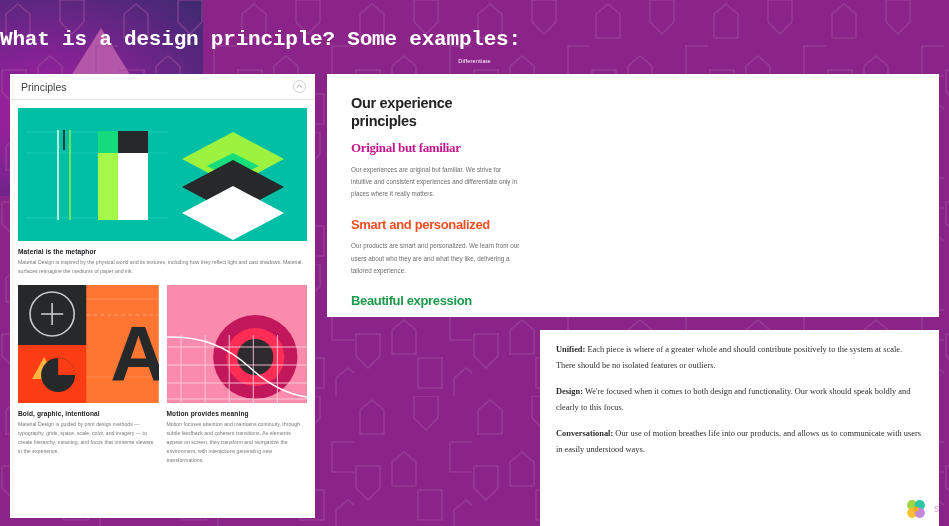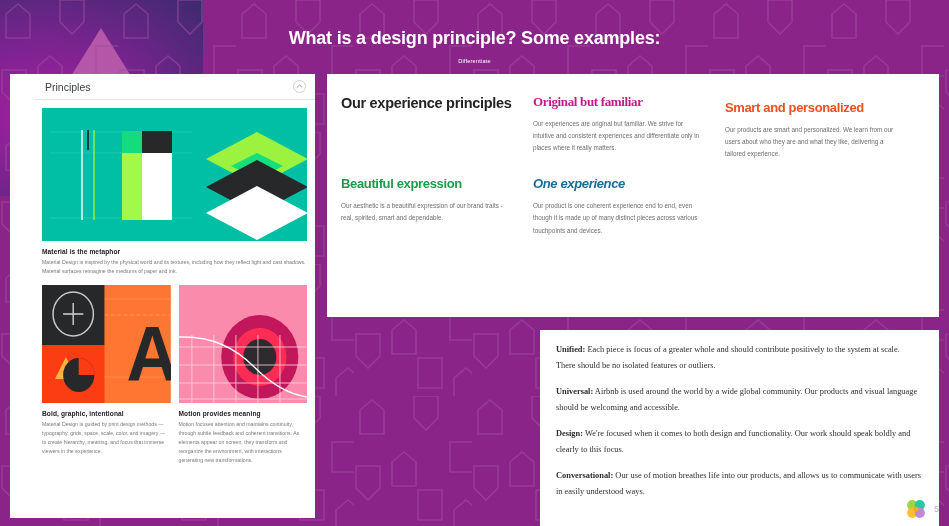--- a/index.html
+++ b/index.html
@@ -9,30 +9,31 @@
     background: #8B2489;
     position: relative;
   }
 
   
   #bg-pattern { position: absolute; inset: 0; z-index: 0; opacity: .55; }
 
   
   .slide-title {
     position: absolute; top: 28px; left: 0; width: 100%;
-    text-align: center; z-index: 3;
-    color: #ffffff; font-size: 18px; font-weight: bold;
+    z-index: 3;
+    color: #ffffff; font-size: 21px; font-weight: bold;
     letter-spacing: -.2px;
+    font-family: Liberation Mono, monospace;
   }
 
   
   .panel { position: absolute; background: #fff; z-index: 2; overflow: hidden; }
 
   
-  #material-panel { left: 10px; top: 74px; width: 305px; height: 444px; padding-left: 24px; }
+  #material-panel { left: 10px; top: 74px; width: 305px; height: 444px; }
   .mat-head {
     height: 26px; border-bottom: 1px solid #e4e4e4;
     display: flex; align-items: center; justify-content: space-between;
     padding: 0 9px 0 11px;
   }
   .mat-head-title { font-size: 10.5px; color: #3c4043; }
   .chev {
     width: 13px; height: 13px; border-radius: 50%;
     border: 1px solid #d0d0d0; display: flex;
     align-items: center; justify-content: center;
@@ -44,21 +45,21 @@
   .cap-title { font-size: 6.6px; font-weight: bold; color: #202124; margin-bottom: 3px; letter-spacing: .1px; }
   .cap-body { font-size: 5.2px; line-height: 1.72; color: #7a7a7a; }
 
   .mat-grid { display: flex; gap: 8px; margin: 9px 8px 0 8px; }
   .mat-cell { width: 100%; }
   .mat-thumb { width: 100%; height: 118px; position: relative; overflow: hidden; }
   .mat-cell .cap-title { margin-top: 7px; }
 
   
   #exp-panel { left: 327px; top: 74px; width: 612px; height: 243px; }
-  .exp-inner { padding: 20px 22px 0 14px; display: flex; flex-wrap: wrap; }
+  .exp-inner { padding: 20px 22px 0 24px; display: flex; flex-wrap: wrap; flex-direction: column; }
   .exp-col { width: 33.33%; padding-right: 20px; margin-bottom: 10px; }
   .exp-h-main { font-size: 14.5px; font-weight: bold; color: #232323; line-height: 1.25; letter-spacing: -.3px; }
   .exp-h { font-size: 13px; font-weight: bold; line-height: 1.2; letter-spacing: -.35px; margin-bottom: 8px; }
   .exp-b { font-size: 6.3px; line-height: 1.95; color: #6d6d6d; }
   .exp-row2 { margin-top: 6px; }
 
   
   #pyramid-panel {
     left: 327px; top: 330px; width: 203px; height: 196px; z-index: 2;
     background: radial-gradient(ellipse at 22% 58%, #a81fa0 0%, #7d2391 42%, #3c2a6e 100%);
@@ -246,24 +247,21 @@
     <polygon id="tier-mid" points="71,76 131,76 156,118 46,118" fill="#6B3C8F"></polygon>
     <polygon id="tier-bot" points="46,118 156,118 181,162 21,162" fill="#2F3E9E"></polygon>
   </svg>
   <div class="pyr-label" id="pyr-top">Differentiate</div>
   <div class="pyr-label" id="pyr-mid">Reliability</div>
   <div class="pyr-label" id="pyr-bot">Usability</div>
 </div>
 
 <div class="panel" id="text-panel">
   <p class="tp-para">
-    <b>Unified:</b><span> Each piece is focus of a greater whole and should contribute positively to the system at scale. There should be no isolated features or outliers.</span>
-  </p>
-  <p class="tp-para">
-    <b>Universal:</b><span> Airbnb is used around the world by a wide global community. Our products and visual language should be welcoming and accessible.</span>
+    <b>Unified:</b><span> Each piece is where of a greater whole and should contribute positively to the system at scale. There should be no isolated features or outliers.</span>
   </p>
   <p class="tp-para">
     <b>Design:</b><span> We're focused when it comes to both design and functionality. Our work should speak boldly and clearly to this focus.</span>
   </p>
   <p class="tp-para">
     <b>Conversational:</b><span> Our use of motion breathes life into our products, and allows us to communicate with users in easily understood ways.</span>
   </p>
 </div>
 
 <div id="footer">

